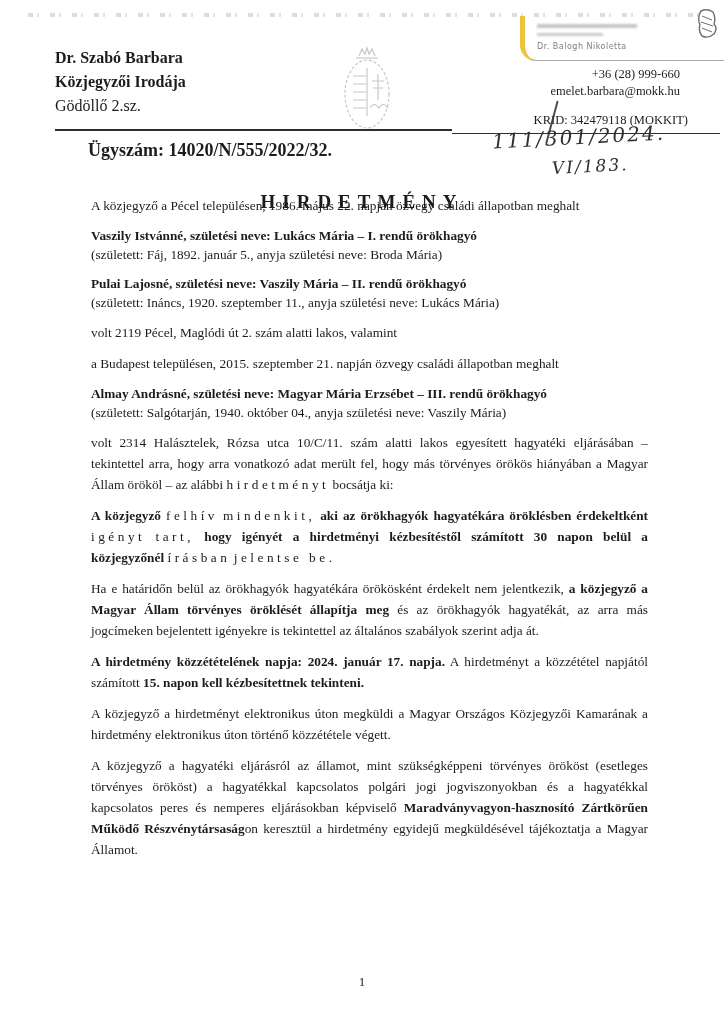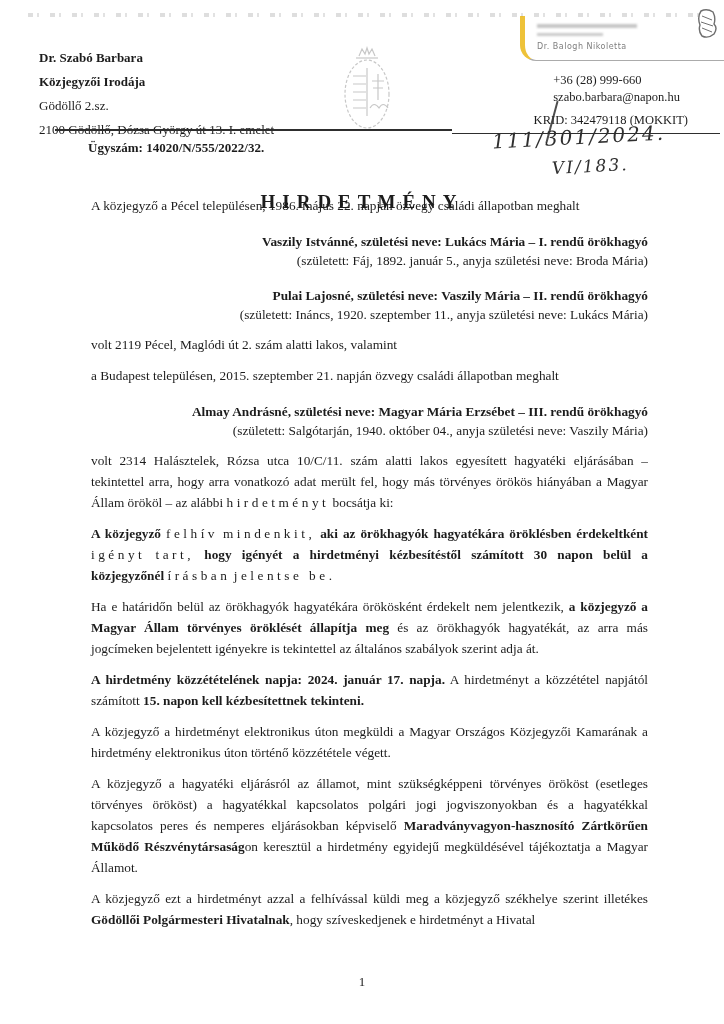--- a/index.html
+++ b/index.html
@@ -8,23 +8,23 @@
     font-family:"Liberation Serif", serif;color:#1c1c1c;overflow:hidden;
     margin:0 auto;box-shadow:0 0 6px rgba(0,0,0,.4);
   }
   
   .artifact-strip{
     position:absolute;top:13px;left:28px;width:676px;height:4px;
     background:repeating-linear-gradient(90deg,#8a8a8a 0 5px,transparent 5px 9px,#9a9a9a 9px 11px,transparent 11px 22px);
     opacity:.28;filter:blur(.5px);
   }
   
-  .office{position:absolute;left:39px;top:46px;font-size:13px;line-height:24px;}
+  .office{position:absolute;left:55px;top:46px;font-size:16px;line-height:24px;}
   .office .b{font-weight:bold;}
-  .contact{position:absolute;right:44px;top:72px;text-align:left;font-size:12.5px;line-height:17px;}
+  .contact{position:absolute;right:44px;top:66px;text-align:right;font-size:12.5px;line-height:17px;}
   .krid{position:absolute;right:36px;top:113px;font-size:12.5px;}
   .rule-left{position:absolute;left:55px;top:129px;width:397px;border-top:2px solid #2e2e2e;}
   .rule-right{position:absolute;left:452px;top:133px;width:268px;border-top:1.5px solid #2e2e2e;}
   
   .crest{position:absolute;left:330px;top:44px;opacity:.55;filter:blur(.4px);}
   
   .corner-crest{position:absolute;left:696px;top:8px;opacity:.8;filter:blur(.3px);}
   
   .stamp{
     position:absolute;left:520px;top:16px;width:172px;height:44px;
@@ -33,49 +33,48 @@
   }
   .stamp .bar1{position:absolute;left:12px;top:8px;width:100px;height:4px;background:#7d7d7d;opacity:.55;filter:blur(1.1px);}
   .stamp .bar2{position:absolute;left:12px;top:17px;width:66px;height:3px;background:#7d7d7d;opacity:.5;filter:blur(1.1px);}
   .stamp .signer{position:absolute;left:12px;top:26px;font-size:8px;color:#5c5c5c;filter:blur(.35px);letter-spacing:.5px;font-family:"DejaVu Sans",sans-serif;}
   
   .hw{position:absolute;font-family:"DejaVu Serif",serif;font-style:italic;color:#2f2f2f;transform:rotate(-3deg);}
   .hw1{left:492px;top:125px;font-size:20px;letter-spacing:2px;}
   .hw2{left:552px;top:156px;font-size:17px;letter-spacing:2px;}
   .hw-stroke{position:absolute;left:551px;top:100px;width:2px;height:44px;background:#2f2f2f;transform:rotate(15deg);border-radius:2px;opacity:.85;}
   
-  .case{position:absolute;left:88px;top:140px;font-weight:bold;font-size:13px;}
+  .case{position:absolute;left:88px;top:140px;font-weight:bold;font-size:18px;}
   .title{position:absolute;left:0;top:163px;width:100%;text-align:center;font-weight:bold;font-size:19px;letter-spacing:7px;margin-top:28px;}
   
   .body{position:absolute;left:91px;top:195px;width:557px;font-size:13.3px;line-height:21px;}
   .para{margin:0 0 10px 0;text-align:justify;}
   .para.single{text-align:left;}
-  .center-block{margin:16px 0 10px 0;text-align:right;line-height:19px;}
+  .center-block{margin:4px 0 10px 0;text-align:left;line-height:19px;}
   .center-block .name{font-weight:bold;}
   .bold{font-weight:bold;}
   .sp{letter-spacing:3.5px;font-weight:normal;}
   .footer-page{position:absolute;left:0;top:974px;width:100%;text-align:center;font-size:13px;}
 </style>
 </head>
 <body>
 
 <div class="page">
 
   <div class="artifact-strip"></div>
 
   <div class="office">
     <div class="b">Dr. Szabó Barbara</div>
     <div class="b">Közjegyzői Irodája</div>
     <div>Gödöllő 2.sz.</div>
-    <div>2100 Gödöllő, Dózsa György út 13. I. emelet</div>
   </div>
 
   <div class="contact">
     <div>+36 (28) 999-660</div>
-    <div>szabo.barbara@napon.hu</div>
+    <div>emelet.barbara@mokk.hu</div>
   </div>
   <div class="krid">KRID: 342479118 (MOKKIT)</div>
 
   <div class="crest">
     <svg width="74" height="88" viewBox="0 0 74 88" fill="none" stroke="#9a9a9a" stroke-width="1.2">
       <path d="M29 12 l3 -7 3 5 2 -6 2 6 3 -5 3 7"></path>
       <ellipse cx="37" cy="50" rx="22" ry="34" stroke-dasharray="3 2"></ellipse>
       <path d="M23 32 h13 M23 40 h13 M23 48 h13 M23 56 h13 M23 64 h13"></path>
       <path d="M37 24 v48"></path>
       <path d="M48 30 v26 M42 37 h12 M43 44 h10"></path>
@@ -134,17 +133,16 @@
     <p class="para bold"><span>A közjegyző </span><span class="sp">felhív</span><span> </span><span class="sp">mindenkit,</span><span> aki az örökhagyók hagyatékára öröklésben érdekeltként </span><span class="sp">igényt</span><span> </span><span class="sp">tart,</span><span> hogy igényét a hirdetményi kézbesítéstől számított 30 napon belül a közjegyzőnél </span><span class="sp">írásban</span><span> </span><span class="sp">jelentse be.</span></p>
 
     <p class="para"><span>Ha e határidőn belül az örökhagyók hagyatékára örökösként érdekelt nem jelentkezik, </span><span class="bold">a közjegyző a Magyar Állam törvényes öröklését állapítja meg</span><span> és az örökhagyók hagyatékát, az arra más jogcímeken bejelentett igényekre is tekintettel az általános szabályok szerint adja át.</span></p>
 
     <p class="para"><span class="bold">A hirdetmény közzétételének napja: 2024. január 17. napja.</span><span> A hirdetményt a közzététel napjától számított </span><span class="bold">15. napon kell kézbesítettnek tekinteni.</span></p>
 
     <p class="para">A közjegyző a hirdetményt elektronikus úton megküldi a Magyar Országos Közjegyzői Kamarának a hirdetmény elektronikus úton történő közzététele végett.</p>
 
     <p class="para"><span>A közjegyző a hagyatéki eljárásról az államot, mint szükségképpeni törvényes örököst (esetleges törvényes örököst) a hagyatékkal kapcsolatos polgári jogi jogviszonyokban és a hagyatékkal kapcsolatos peres és nemperes eljárásokban képviselő </span><span class="bold">Maradványvagyon-hasznosító Zártkörűen Működő Részvénytársaság</span><span>on keresztül a hirdetmény egyidejű megküldésével tájékoztatja a Magyar Államot.</span></p>
 
-    <p class="para"><span>A közjegyző ezt a hirdetményt azzal a felhívással küldi meg a közjegyző székhelye szerint illetékes </span><span class="bold">Gödöllői Polgármesteri Hivatalnak</span><span>, hogy szíveskedjenek e hirdetményt a Hivatal</span></p>
   </div>
 
   <div class="footer-page">1</div>
 </div>
 
 </body></html>

